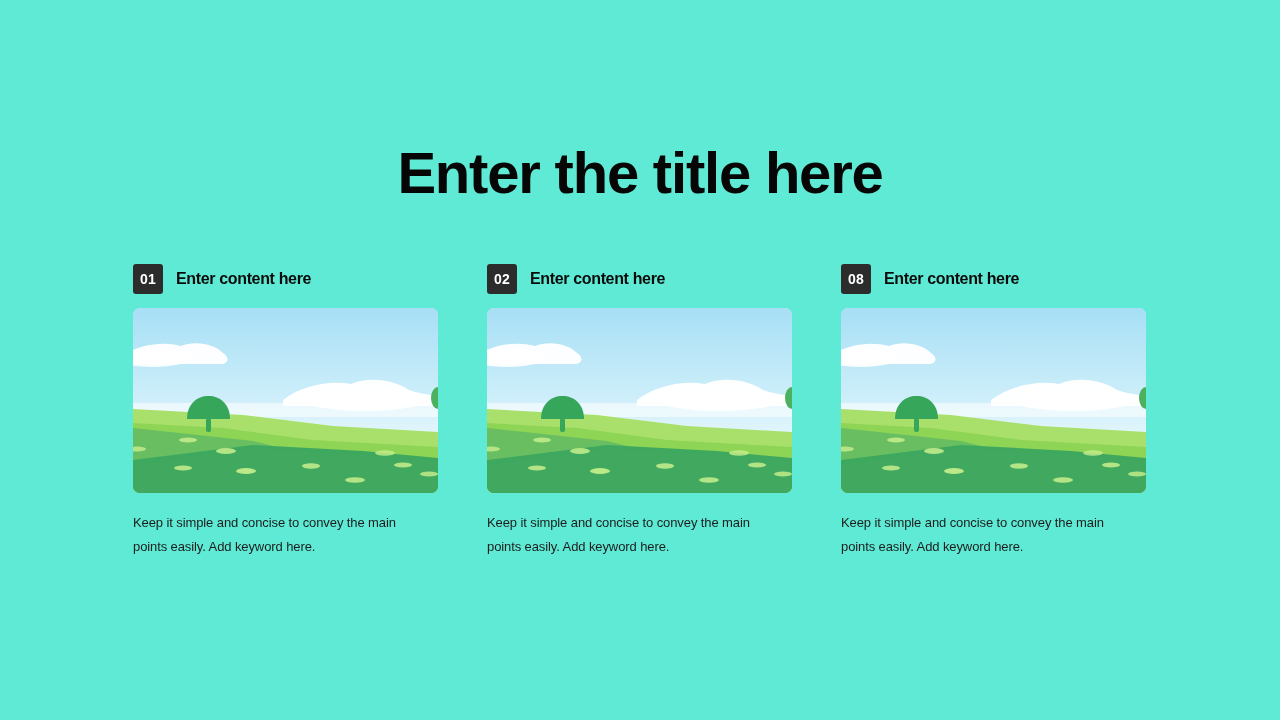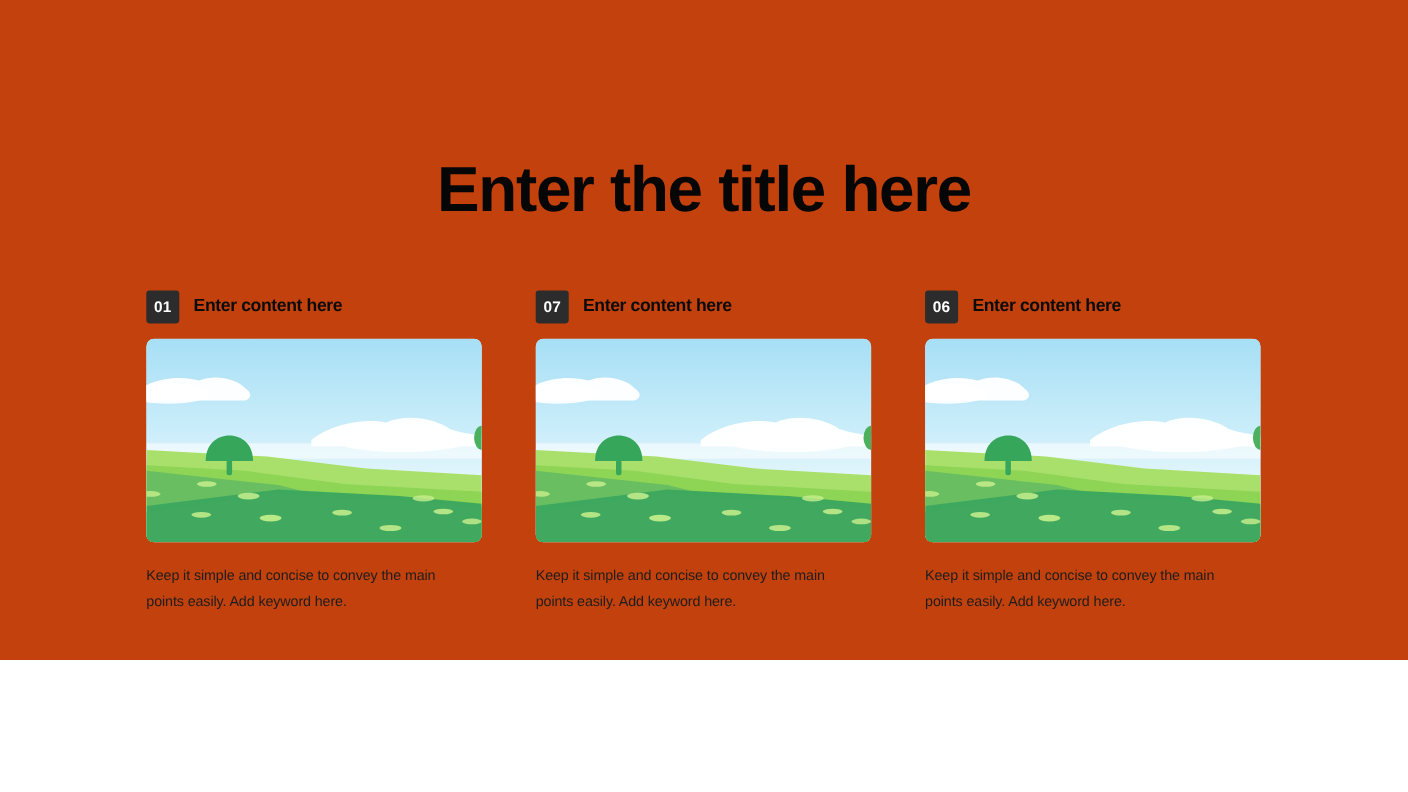--- a/index.html
+++ b/index.html
@@ -11,22 +11,22 @@
     width: 1280px;
     height: 720px;
     overflow: hidden;
     font-family: "Liberation Sans", sans-serif;
     -webkit-font-smoothing: antialiased;
   }
 
   .slide {
     position: relative;
     width: 1280px;
-    height: 600px;
-    background: #c2410c;
+    height: 720px;
+    background: #5eead4;
   }
 
   
   .slide-title {
     position: absolute;
     left: 0;
     top: 138px;
     width: 1280px;
     text-align: center;
     font-size: 58px;
@@ -163,21 +163,21 @@
           <ellipse cx="252" cy="145" rx="10" ry="2.8" fill="#c8ef8c" opacity="0.8"></ellipse>
           <ellipse cx="270" cy="157" rx="9" ry="2.6" fill="#c8ef8c" opacity="0.85"></ellipse>
           <ellipse cx="296" cy="166" rx="9" ry="2.6" fill="#c8ef8c" opacity="0.8"></ellipse>
         </svg>
       </div>
       <div class="col-body">Keep it simple and concise to convey the main points easily. Add keyword here.</div>
     </div>
 
     <div class="column">
       <div class="col-head">
-        <div class="badge">07</div>
+        <div class="badge">02</div>
         <div class="col-heading">Enter content here</div>
       </div>
       <div class="illus-wrap">
         <svg class="illus" viewBox="0 0 305 185" preserveAspectRatio="none">
           <defs>
             <linearGradient id="sky2" x1="0" y1="0" x2="0" y2="1">
               <stop offset="0%" stop-color="#a7dff5"></stop>
               <stop offset="48%" stop-color="#cdeefa"></stop>
               <stop offset="78%" stop-color="#ecf9fd"></stop>
               <stop offset="100%" stop-color="#f8fdfe"></stop>
@@ -207,21 +207,21 @@
           <ellipse cx="252" cy="145" rx="10" ry="2.8" fill="#c8ef8c" opacity="0.8"></ellipse>
           <ellipse cx="270" cy="157" rx="9" ry="2.6" fill="#c8ef8c" opacity="0.85"></ellipse>
           <ellipse cx="296" cy="166" rx="9" ry="2.6" fill="#c8ef8c" opacity="0.8"></ellipse>
         </svg>
       </div>
       <div class="col-body">Keep it simple and concise to convey the main points easily. Add keyword here.</div>
     </div>
 
     <div class="column">
       <div class="col-head">
-        <div class="badge">06</div>
+        <div class="badge">08</div>
         <div class="col-heading">Enter content here</div>
       </div>
       <div class="illus-wrap">
         <svg class="illus" viewBox="0 0 305 185" preserveAspectRatio="none">
           <defs>
             <linearGradient id="sky3" x1="0" y1="0" x2="0" y2="1">
               <stop offset="0%" stop-color="#a7dff5"></stop>
               <stop offset="48%" stop-color="#cdeefa"></stop>
               <stop offset="78%" stop-color="#ecf9fd"></stop>
               <stop offset="100%" stop-color="#f8fdfe"></stop>

